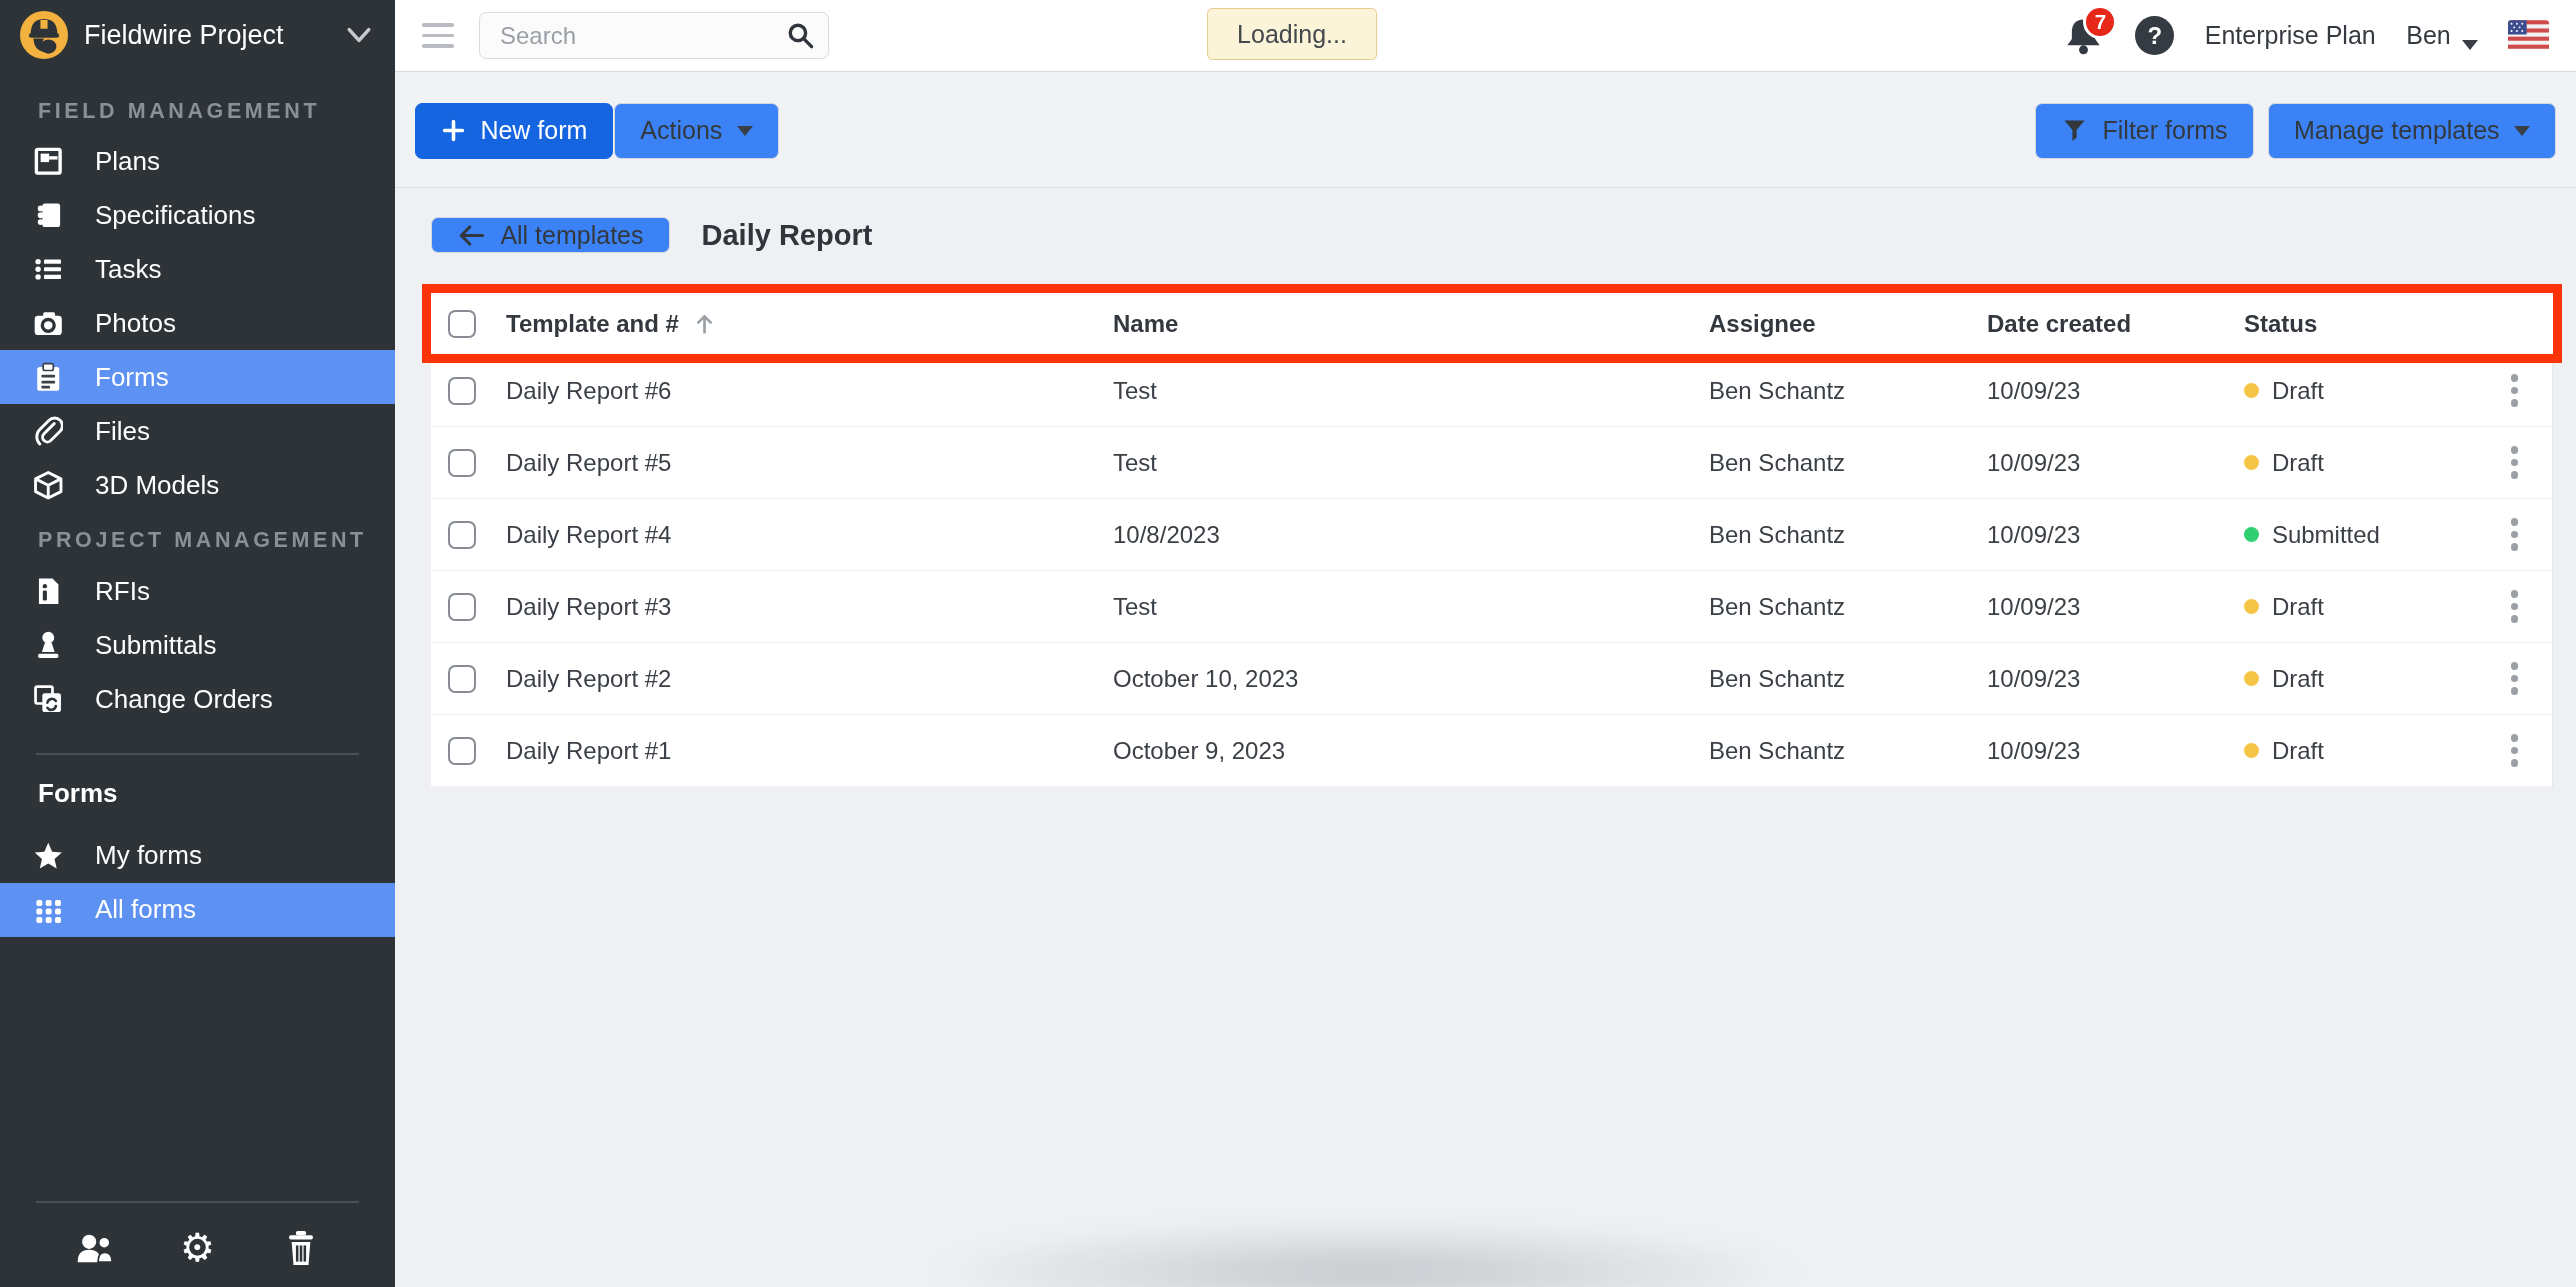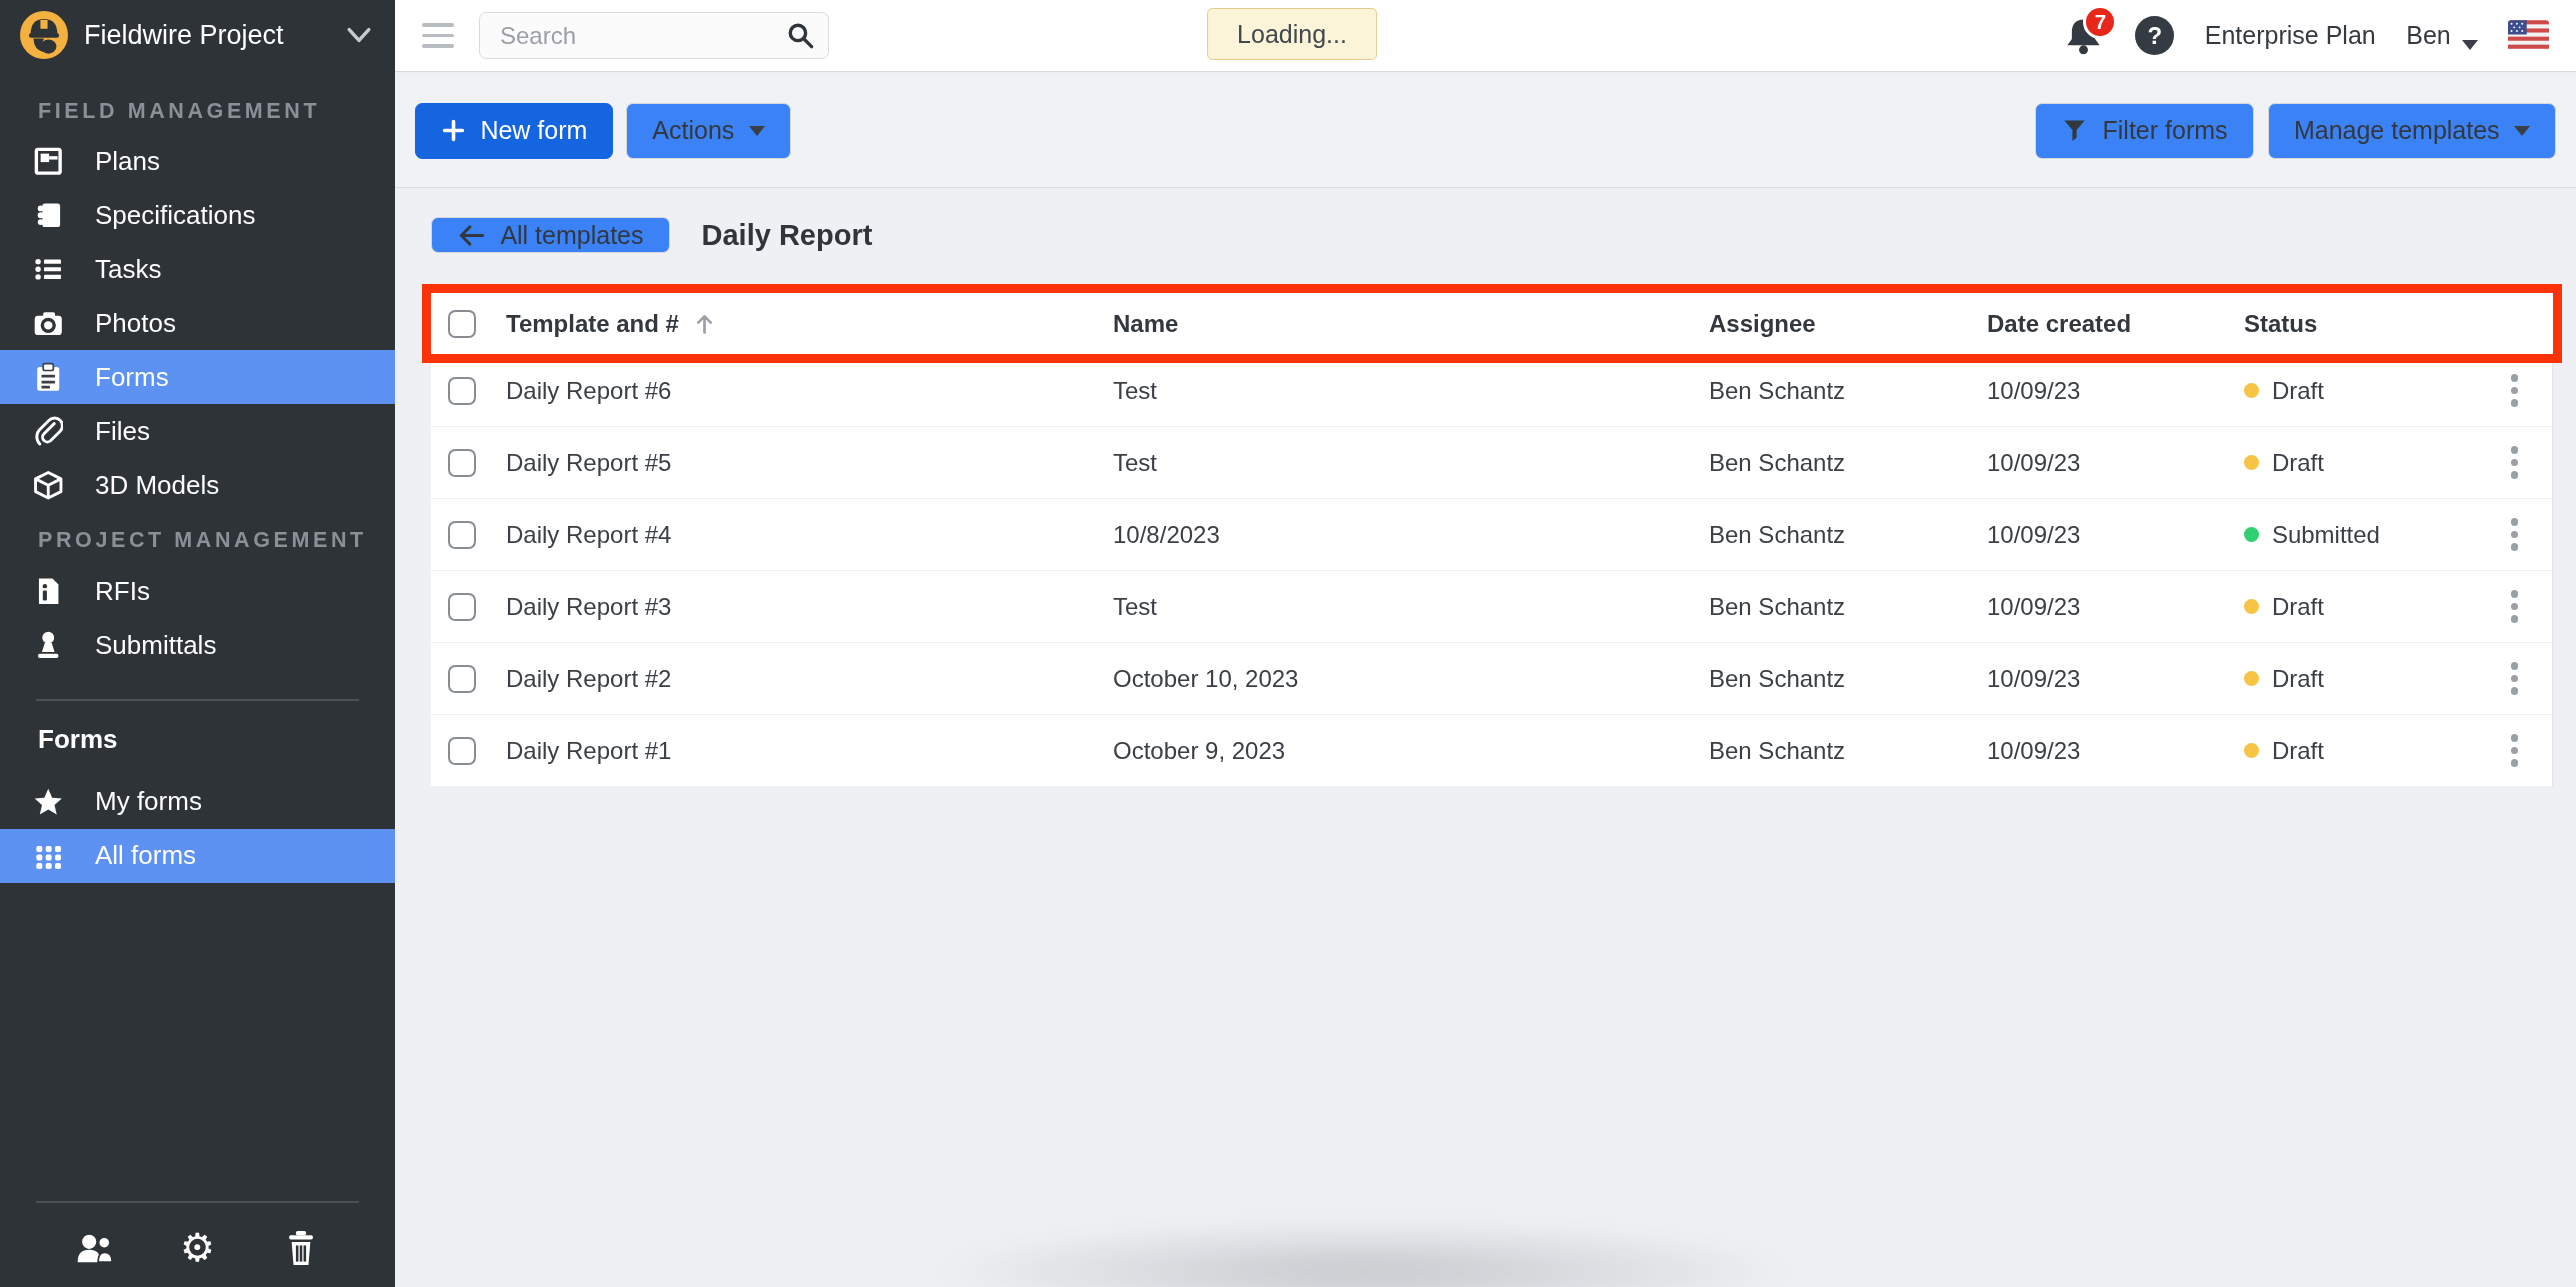--- a/index.html
+++ b/index.html
@@ -39,21 +39,21 @@
   .topbar-right { margin-left:auto; display:flex; align-items:center; gap:30.5px; }
   .bell-wrap { position:relative; width:43px; height:43px; cursor:pointer; }
   .bell-badge { position:absolute; top:-9px; right:-12.6px; min-width:34px; height:34px; border-radius:17px; background:#e8271b; border:3.6px solid #fff; color:#fff; font-size:20.6px; font-weight:bold; display:flex; align-items:center; justify-content:center; }
   .help-circle { width:39px; height:39px; border-radius:50%; background:#353b42; color:#fff; font-size:24px; font-weight:bold; display:flex; align-items:center; justify-content:center; cursor:pointer; }
   .plan-label { font-size:25px; color:#343a40; white-space:nowrap; }
   .user-menu { display:flex; align-items:flex-end; gap:10.8px; font-size:25px; color:#343a40; cursor:pointer; }
   .caret-down { width:0; height:0; border-left:8px solid transparent; border-right:8px solid transparent; border-top:10px solid #3a3f45; }
   .flag { border-radius:3.6px; overflow:hidden; display:block; }
 
   
-  .toolbar { position:absolute; left:395px; top:74px; right:0; height:114px; background:#f1f2f5; border-bottom:1.8px solid #dcdee1; display:flex; align-items:center; padding:0 20px; gap:13px; z-index:1; }
+  .toolbar { position:absolute; left:395px; top:74px; right:0; height:114px; background:#f1f2f5; border-bottom:1.8px solid #dcdee1; display:flex; align-items:center; padding:0 20px; gap:1px; z-index:1; }
   .btn { height:56px; border-radius:7.2px; display:inline-flex; align-items:center; gap:14.4px; font-size:25px; padding:0 25px; cursor:pointer; white-space:nowrap; border:1.8px solid #d6d8db; background:#3b82f6; color:#33383e; }
   .btn-primary { background:#1565e0; border-color:#1565e0; color:#fff; }
   .toolbar-right { margin-left:auto; display:flex; gap:14.4px; }
 
   
   .content { position:absolute; left:395px; top:189px; right:0; bottom:0; }
   .back-row { display:flex; align-items:center; gap:32px; margin:28px 0 0 36px; }
   .btn-back { height:36px; }
   .page-title { font-size:29px; font-weight:bold; color:#30353b; }
 
@@ -198,20 +198,30 @@
         <span class="nav-icon">
           <svg viewBox="0 0 36 36" width="30.5" height="30.5">
               <circle cx="18" cy="9" r="7" fill="#fff"></circle>
               <path d="M14 15 h8 l3.5 11 h-15 z" fill="#fff"></path>
               <rect x="6" y="28" width="24" height="5" rx="2" fill="#fff"></rect>
             </svg>
         </span>
         <span>Submittals</span>
       </div>
 
+      <div class="nav-item">
+        <span class="nav-icon">
+          <svg viewBox="0 0 36 36" width="30.5" height="30.5">
+              <rect x="3" y="3" width="20" height="20" rx="2" fill="none" stroke="#fff" stroke-width="3.2"></rect>
+              <rect x="11" y="11" width="22" height="22" rx="3" fill="#fff"></rect>
+              <path d="M17 22 a5.5 5.5 0 0 1 10 -2 M27 26 a5.5 5.5 0 0 1 -10 2" fill="none" stroke="#2e3338" stroke-width="3" stroke-linecap="round"></path>
+            </svg>
+        </span>
+        <span>Change Orders</span>
+      </div>
 
       <div class="side-divider"></div>
 
       <div class="forms-heading">Forms</div>
 
       <div class="nav-item">
         <span class="nav-icon">
           <svg viewBox="0 0 36 36" width="30.5" height="30.5">
               <path d="M18 2 L22.6 12.6 L34 13.7 L25.4 21.3 L28 32.5 L18 26.5 L8 32.5 L10.6 21.3 L2 13.7 L13.4 12.6 Z" fill="#fff"></path>
             </svg>

